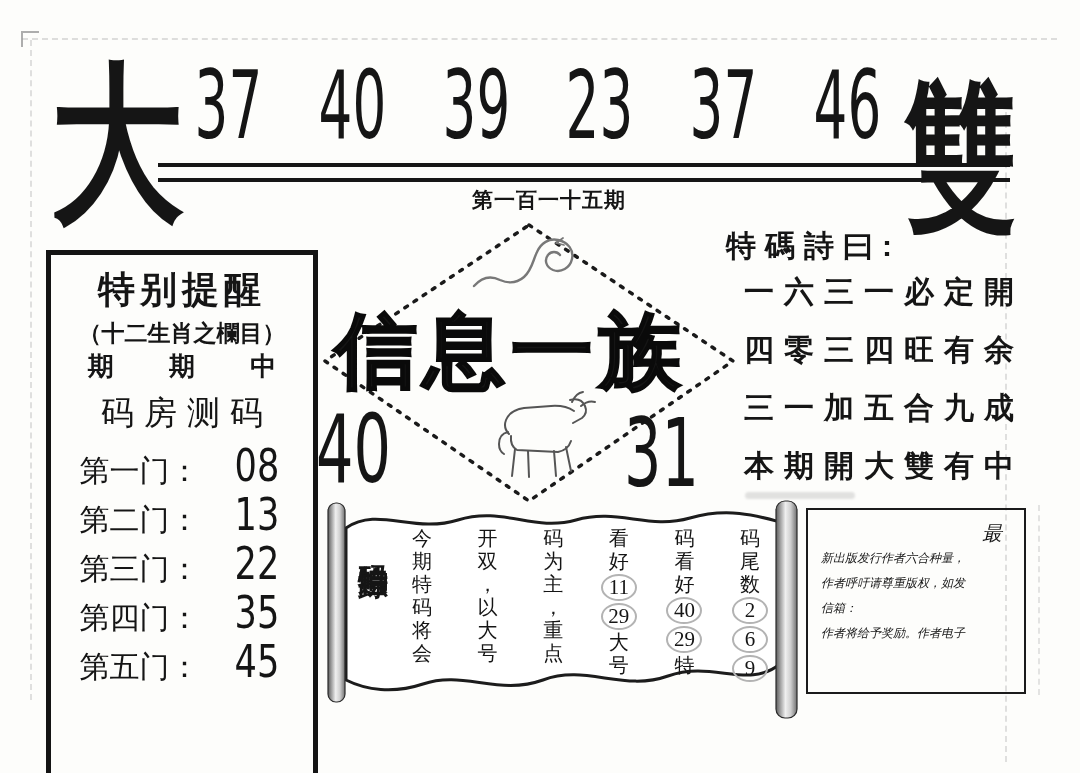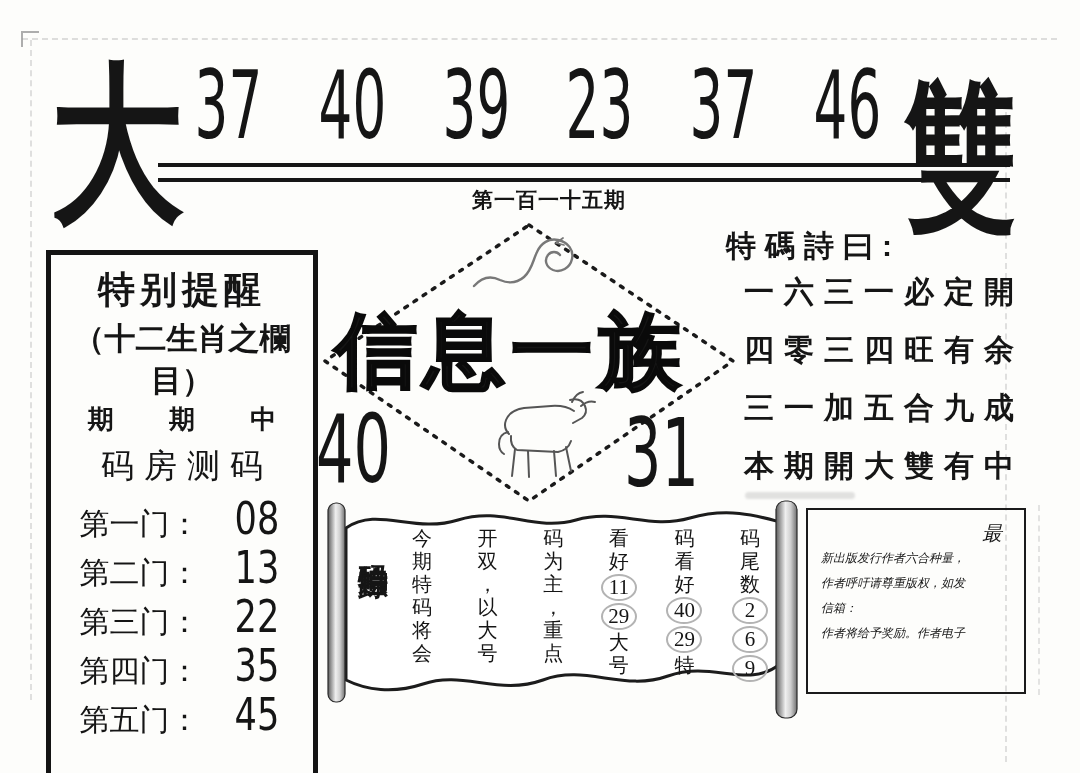--- a/index.html
+++ b/index.html
@@ -27,21 +27,21 @@
   .ul1{top:163px;} .ul2{top:178px;}
   .big-right{position:absolute;left:905px;top:75px;font-size:165px;line-height:1;
     font-weight:900;transform:scaleX(.68);transform-origin:left top;}
   .issue{position:absolute;left:472px;top:186px;font-size:21px;font-weight:600;
     font-family:"Liberation Serif","DejaVu Serif",serif;letter-spacing:1px;}
 
   
   .rem-box{position:absolute;left:46px;top:250px;width:272px;height:552px;
     border:5px solid #141414;box-sizing:border-box;text-align:center;}
   .rem-title{margin-top:10px;font-size:37px;font-weight:900;letter-spacing:5px;}
-  .rem-sub{margin-top:3px;font-size:31px;font-weight:800;}
+  .rem-sub{margin-top:3px;font-size:23px;font-weight:800;}
   .rem-tag{margin-top:0;font-size:26px;font-weight:800;letter-spacing:24px;padding-left:24px;}
   .rem-sec{margin-top:7px;font-size:33px;font-weight:500;letter-spacing:10px;padding-left:10px;
     font-family:"Liberation Serif","DejaVu Serif",serif;}
   .doors{margin-top:8px;}
   .door{display:flex;justify-content:center;align-items:baseline;font-size:30px;line-height:44px;gap:29px;}
   .door .dl{font-family:"Liberation Serif","DejaVu Serif",serif;font-weight:500;}
   .door .dv{font-family:"DejaVu Sans",sans-serif;display:inline-block;transform:scaleX(.8);font-size:44px;}
 
   
   .diamond-svg{position:absolute;left:313px;top:213px;}

